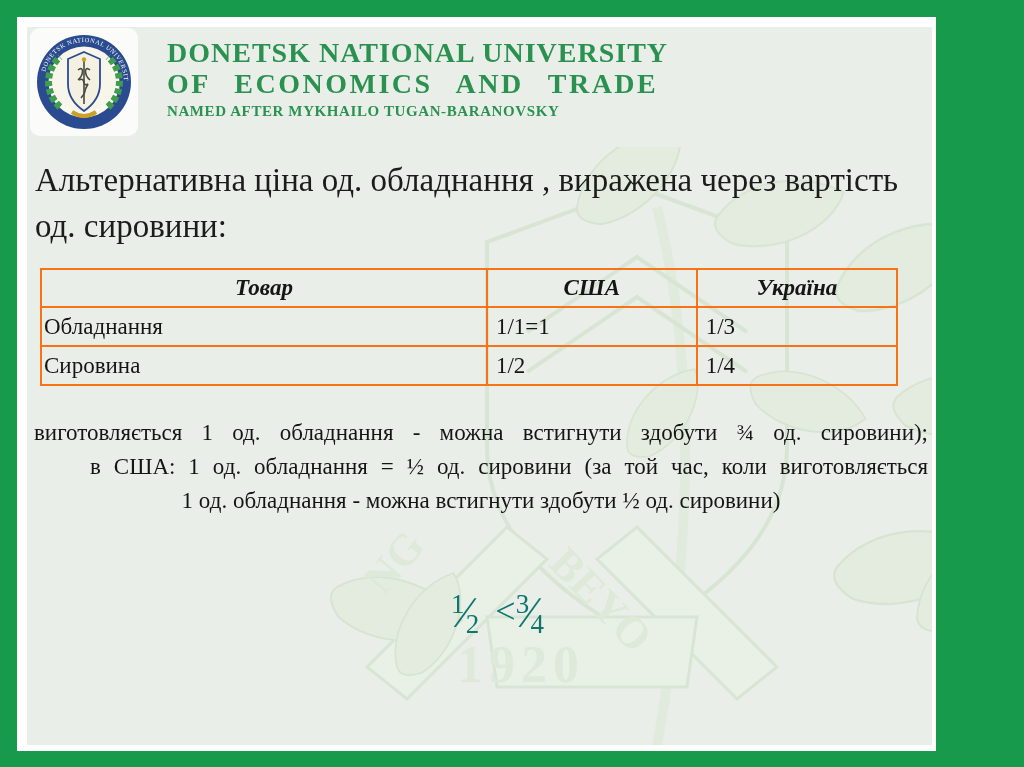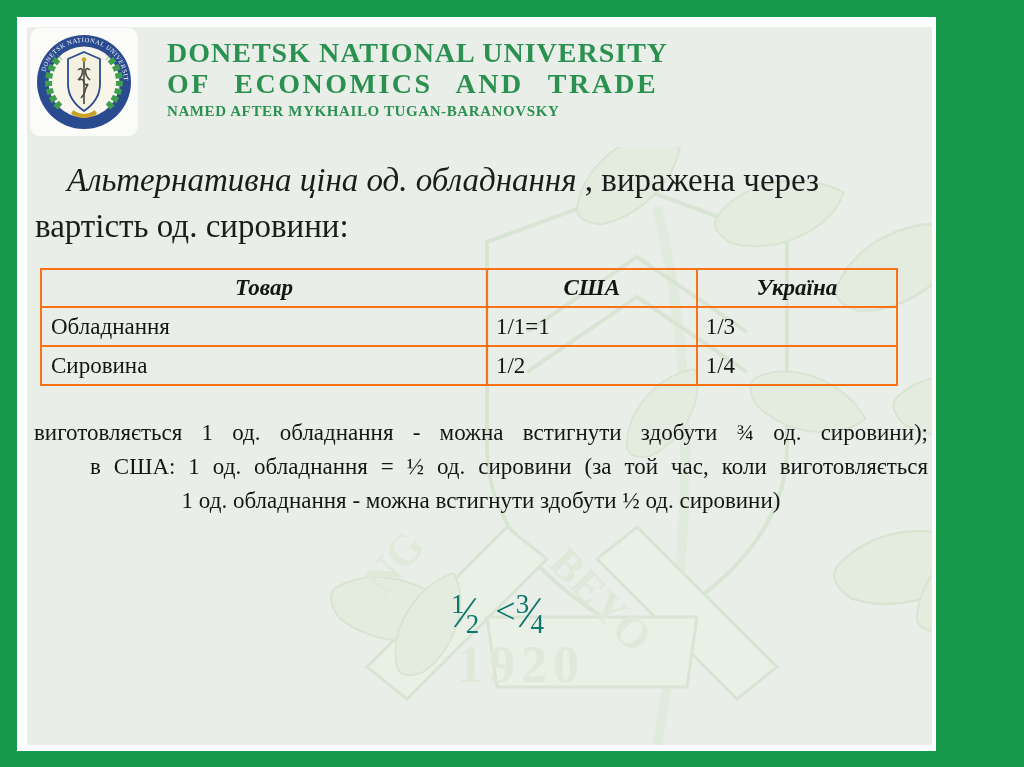--- a/index.html
+++ b/index.html
@@ -35,35 +35,35 @@
     color:#2b9150;font-weight:bold;
   }
   .uni-line1{font-size:28px;line-height:31px;letter-spacing:1px;white-space:nowrap;}
   .uni-line2{font-size:28px;line-height:31px;letter-spacing:2.5px;word-spacing:15px;white-space:nowrap;}
   .uni-line3{font-size:15px;line-height:24px;letter-spacing:0.6px;white-space:nowrap;}
   
   .slide-title{
     position:absolute;left:8px;top:130px;width:902px;
     font-size:33px;line-height:46px;color:#1c1c1c;
   }
-  .t-italic{font-style:italic;margin-left:32px;}
+  .t-italic{}
   
   .price-table{
     position:absolute;left:13px;top:241px;width:858px;
     border-collapse:collapse;
     font-size:23px;color:#151515;
     background:transparent;
   }
   .price-table th,.price-table td{
     border:2px solid #f97316;
     padding:0 8px;
   }
   .price-table th{height:36px;font-weight:bold;font-style:italic;text-align:center;}
   .price-table td{height:37px;}
-  .price-table td.left{text-align:left;padding-left:9px;}
+  .price-table td.left{text-align:left;padding-left:2px;}
   .price-table td.center{text-align:left;margin-top:36px;}
   
   .bodytext{
     position:absolute;left:7px;top:389px;width:894px;
     font-size:23px;line-height:34px;color:#151515;
   }
   .jline{text-align:justify;text-align-last:justify;}
   .lline{text-align:center;}
   .indent{padding-left:56px;}
   

